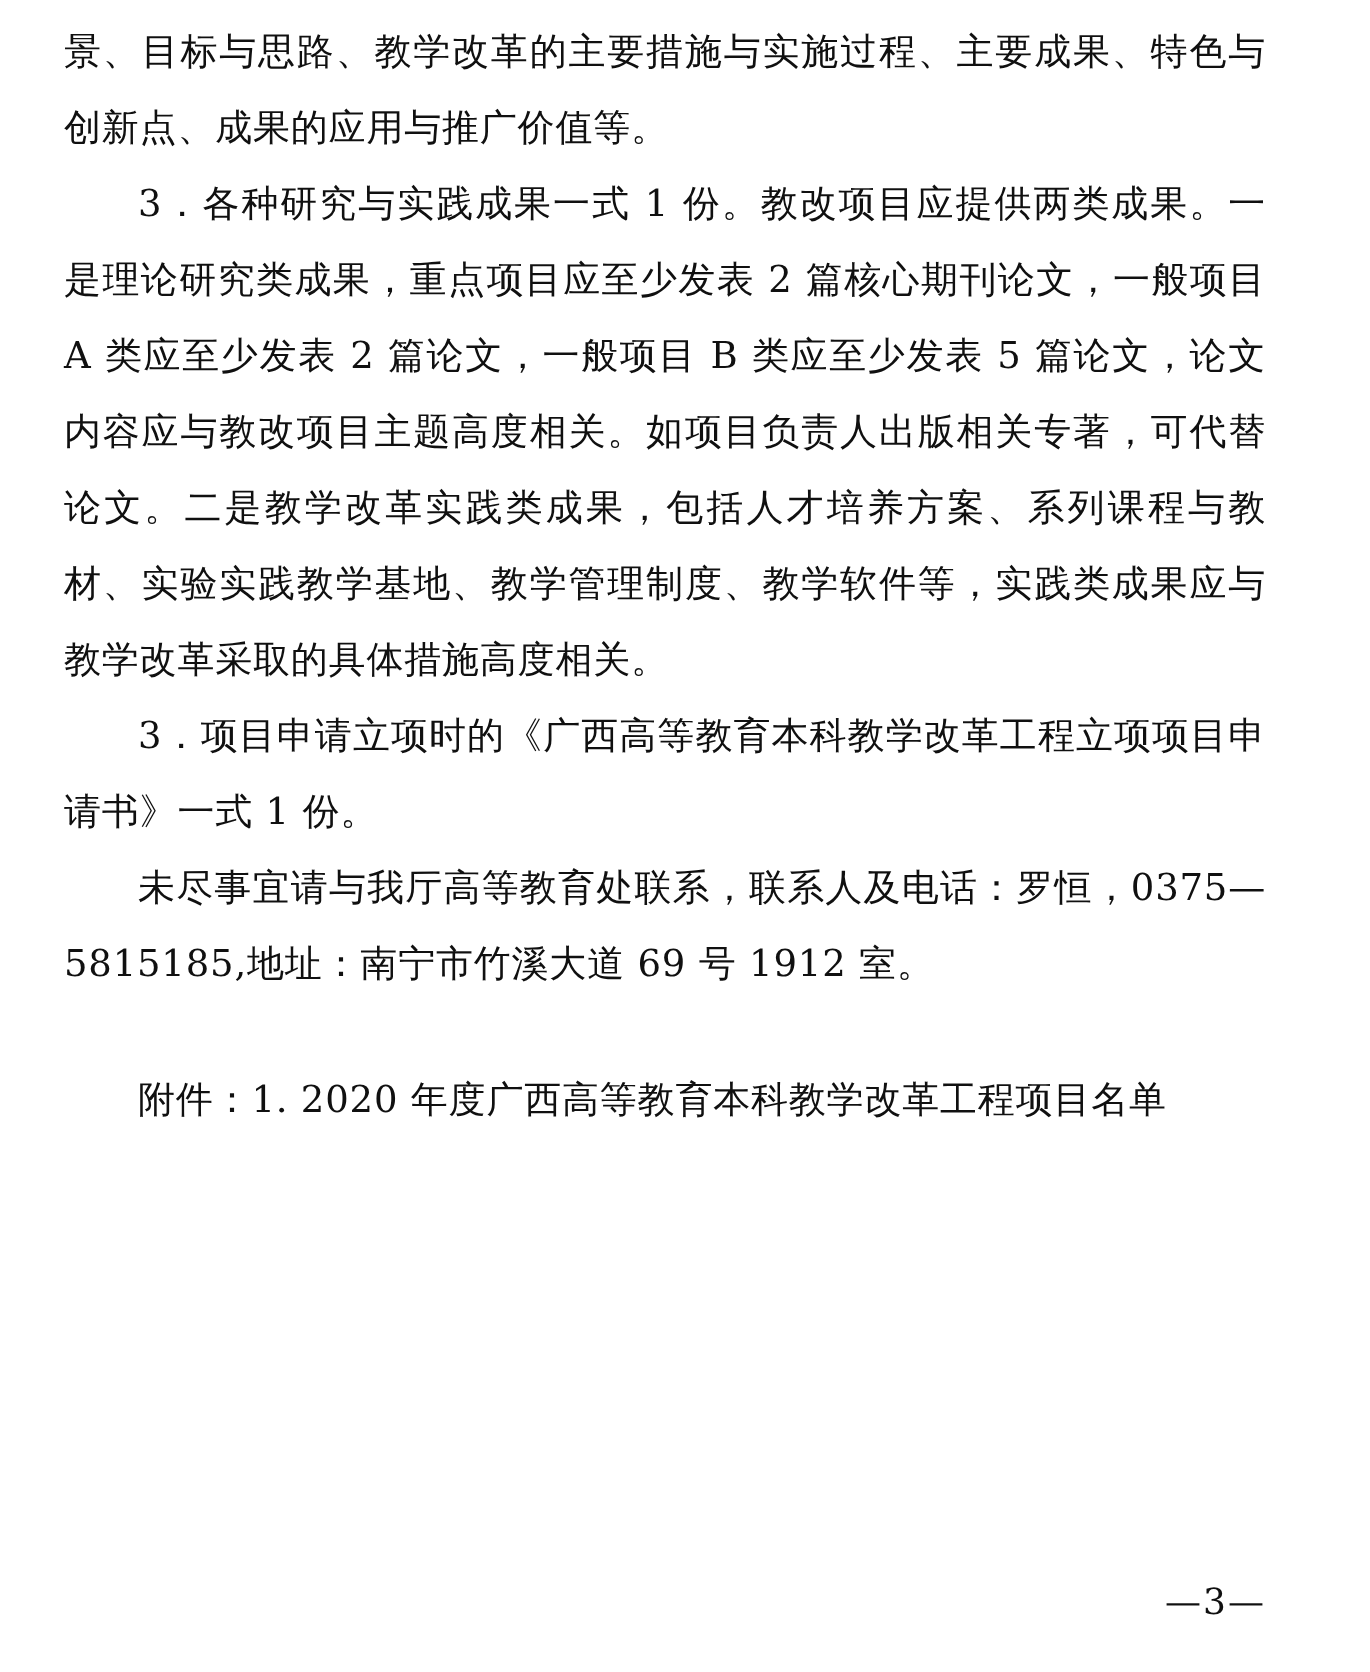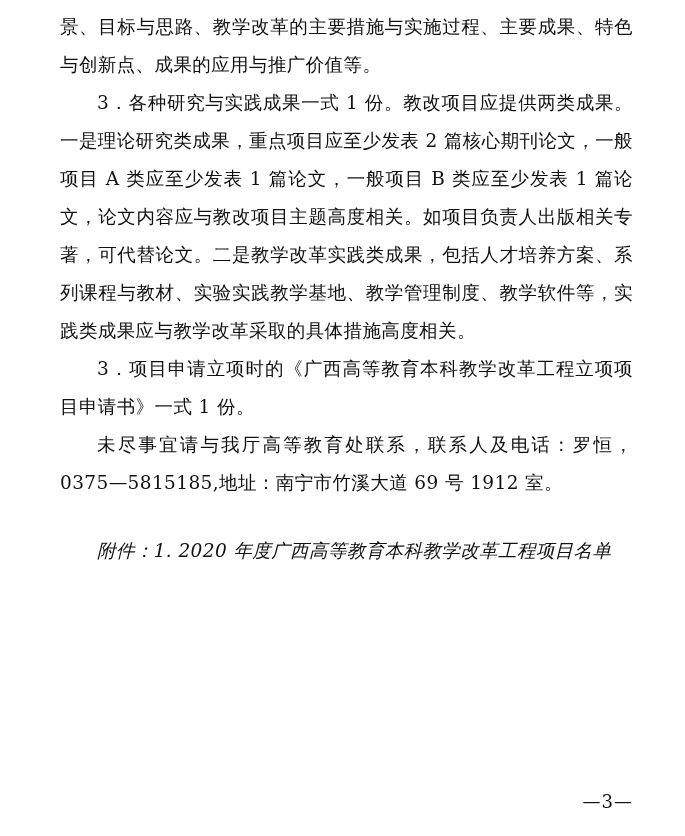--- a/index.html
+++ b/index.html
@@ -12,39 +12,38 @@
     height: 836px;
     overflow: hidden;
     font-family: "DejaVu Serif", "Liberation Serif", serif;
     color: #101010;
   }
   .page {
     position: relative;
     width: 685px;
     height: 836px;
     box-sizing: border-box;
-    padding: 8px 52px 0 60px;
+    padding: 8px 52px 0 32px;
   }
   .doc-body {
     font-size: 18.5px;
     line-height: 38px;
     text-align: justify;
     text-justify: inter-ideograph;
     letter-spacing: 0.4px;
   }
   .para {
     margin: 0;
     padding: 0;
   }
   .para.indent {
     text-indent: 2em;
   }
   .para.gap {
     margin-top: 30px;
-    font-style: italic;
   }
   .page-number {
     position: absolute;
     left: 0;
     right: 52px;
     bottom: 24px;
     text-align: right;
     font-size: 18px;
     font-family: "DejaVu Serif", "Liberation Serif", serif;
     letter-spacing: 1px;
@@ -52,21 +51,21 @@
 </style>
 </head>
 <body>
 
 <div class="page">
 
   <div class="doc-body">
 
     <p class="para">景、目标与思路、教学改革的主要措施与实施过程、主要成果、特色与创新点、成果的应用与推广价值等。</p>
 
-    <p class="para indent">3．各种研究与实践成果一式 1 份。教改项目应提供两类成果。一是理论研究类成果，重点项目应至少发表 2 篇核心期刊论文，一般项目 A 类应至少发表 1 篇论文，一般项目 B 类应至少发表 1 篇论文，论文内容应与教改项目主题高度相关。如项目负责人出版相关专著，可代替论文。二是教学改革实践类成果，包括人才培养方案、系列课程与教材、实验实践教学基地、教学管理制度、教学软件等，实践类成果应与教学改革采取的具体措施高度相关。</p>
+    <p class="para indent">3．各种研究与实践成果一式 1 份。教改项目应提供两类成果。一是理论研究类成果，重点项目应至少发表 2 篇核心期刊论文，一般项目 A 类应至少发表 2 篇论文，一般项目 B 类应至少发表 5 篇论文，论文内容应与教改项目主题高度相关。如项目负责人出版相关专著，可代替论文。二是教学改革实践类成果，包括人才培养方案、系列课程与教材、实验实践教学基地、教学管理制度、教学软件等，实践类成果应与教学改革采取的具体措施高度相关。</p>
 
     <p class="para indent">3．项目申请立项时的《广西高等教育本科教学改革工程立项项目申请书》一式 1 份。</p>
 
 
 
     <p class="para indent">未尽事宜请与我厅高等教育处联系，联系人及电话：罗恒，0375—5815185,地址：南宁市竹溪大道 69 号 1912 室。</p>
 
     <p class="para indent gap">附件：1. 2020 年度广西高等教育本科教学改革工程项目名单</p>
 
   </div>

